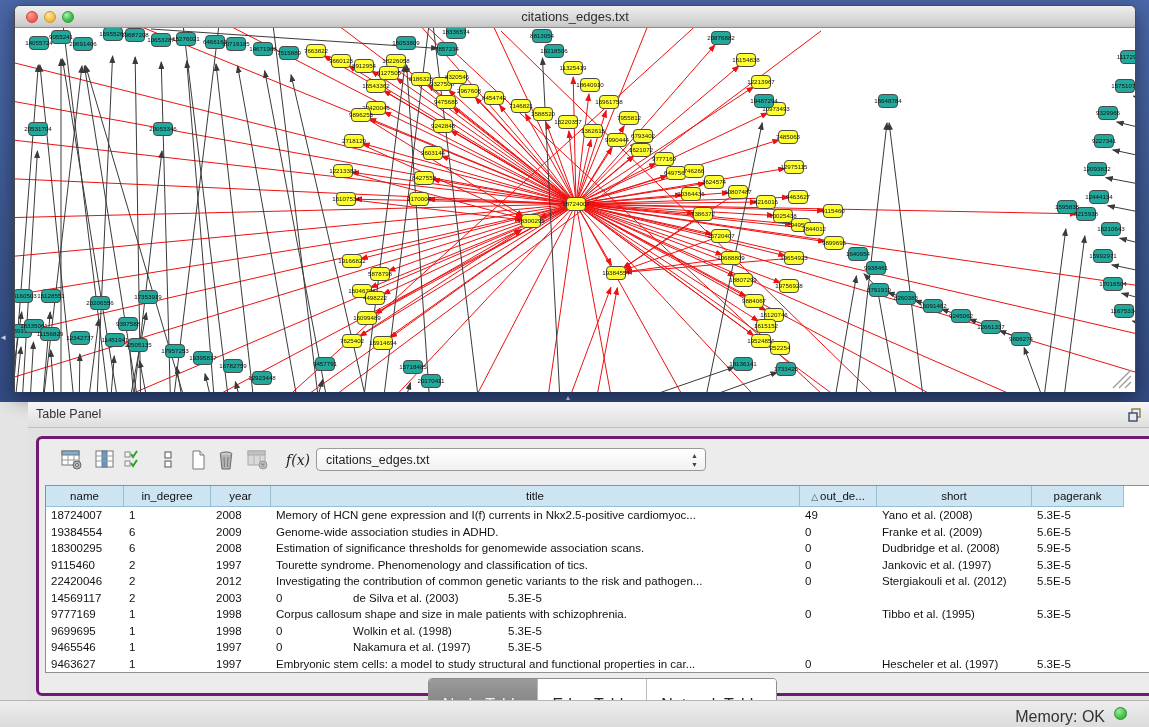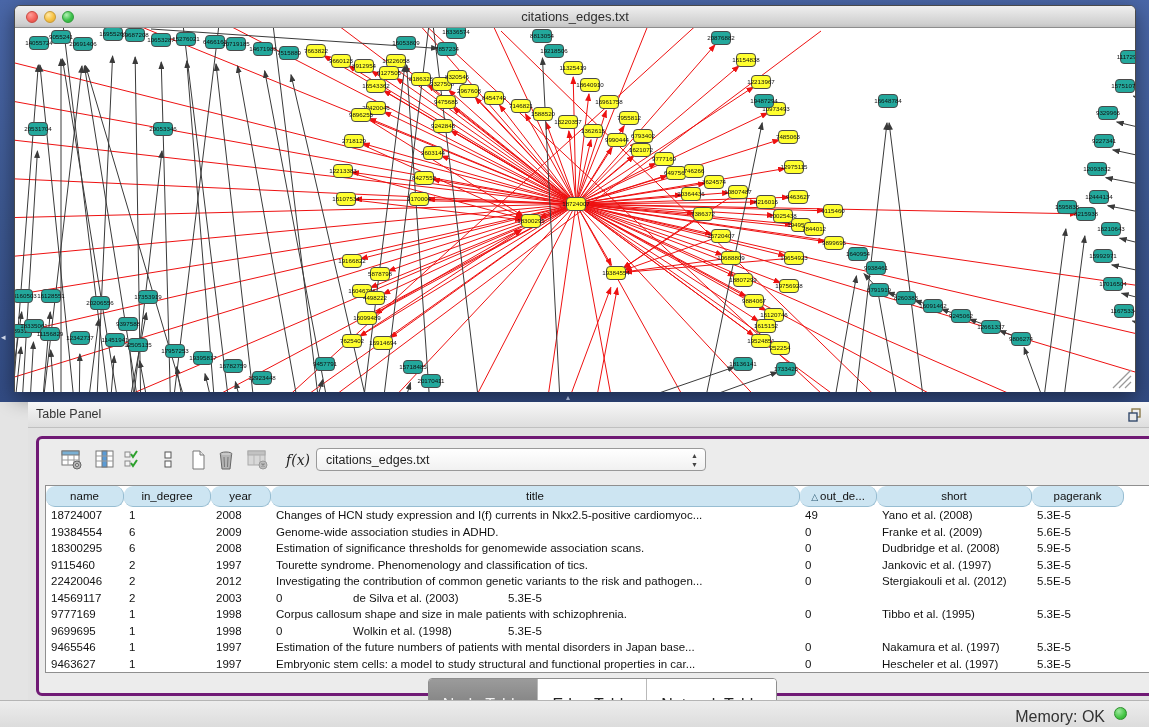--- a/index.html
+++ b/index.html
@@ -44,21 +44,21 @@
   #table-combo{position:absolute;left:271px;top:1px;width:390px;height:23px;
     border:1px solid #999;border-radius:4px;background:linear-gradient(180deg,#ffffff,#f1f1f1);
     font-size:12.5px;color:#222;}
   #combo-value{position:absolute;left:9px;top:4px;}
   #combo-stepper{position:absolute;right:7px;top:2px;font-size:7px;color:#444;line-height:9px;text-align:center;}
 
   #table-wrap{position:absolute;left:6px;top:46px;width:1119px;height:188px;
     background:#fff;border:1px solid #8f8f8f;overflow:hidden;}
   #thead{position:absolute;left:0;top:0;height:21px;width:1078px;display:flex;}
   .th{height:21px;background:#cde5f2;border-right:1px solid #97bdd2;border-bottom:1px solid #97bdd2;
-    font-size:11.5px;color:#111;text-align:center;line-height:20px;overflow:hidden;white-space:nowrap;border-radius:9px;}
+    font-size:11.5px;color:#111;text-align:center;line-height:20px;overflow:hidden;white-space:nowrap;}
   .sort-tri{font-size:9px;color:#27566f;margin-right:2px;}
   #tbody{position:absolute;left:0;top:21px;width:1107px;}
   .tr{display:flex;height:16.5px;}
   .td{font-size:11.5px;color:#111;line-height:16.5px;padding-left:5px;
     overflow:hidden;white-space:nowrap;}
   .c0{width:78px}.c1{width:87px}.c2{width:60px}.c3{width:529px}.c4{width:77px}.c5{width:155px}.c6{width:92px}
   #vscroll{position:absolute;right:0;top:21px;bottom:0;width:12px;background:#f4f4f4;border-left:1px solid #d0d0d0;}
   #vthumb{position:absolute;left:1px;top:3px;width:9px;height:36px;border-radius:5px;
     background:linear-gradient(90deg,#c9ccd4,#aeb2bd);border:1px solid #9b9fa9;}
 
@@ -916,21 +916,21 @@
             <div class="th c3">title</div>
             <div class="th c4"><span class="sort-tri">△</span>out_de...</div>
             <div class="th c5">short</div>
             <div class="th c6">pagerank</div>
           </div>
         <div id="tbody">
             <div class="tr">
               <div class="td c0">18724007</div>
               <div class="td c1">1</div>
               <div class="td c2">2008</div>
-              <div class="td c3">Changes of HCN study expression and I(f) currents in Nkx2.5-positive cardiomyoc...</div>
+              <div class="td c3">Memory of HCN gene expression and I(f) currents in Nkx2.5-positive cardiomyoc...</div>
               <div class="td c4">49</div>
               <div class="td c5">Yano et al. (2008)</div>
               <div class="td c6">5.3E-5</div>
             </div>
             <div class="tr">
               <div class="td c0">19384554</div>
               <div class="td c1">6</div>
               <div class="td c2">2009</div>
               <div class="td c3">Genome-wide association studies in ADHD.</div>
               <div class="td c4">0</div>
@@ -986,21 +986,20 @@
               <div class="td c1">1</div>
               <div class="td c2">1998</div>
               <div class="td c4">0</div>
               <div class="td c5">Wolkin et al. (1998)</div>
               <div class="td c6">5.3E-5</div>
             </div>
             <div class="tr">
               <div class="td c0">9465546</div>
               <div class="td c1">1</div>
               <div class="td c2">1997</div>
-              <div class="td c3">Estimation of the future numbers of patients with mental disorders in Japan base...</div>
               <div class="td c4">0</div>
               <div class="td c5">Nakamura et al. (1997)</div>
               <div class="td c6">5.3E-5</div>
             </div>
             <div class="tr">
               <div class="td c0">9463627</div>
               <div class="td c1">1</div>
               <div class="td c2">1997</div>
               <div class="td c3">Embryonic stem cells: a model to study structural and functional properties in car...</div>
               <div class="td c4">0</div>

